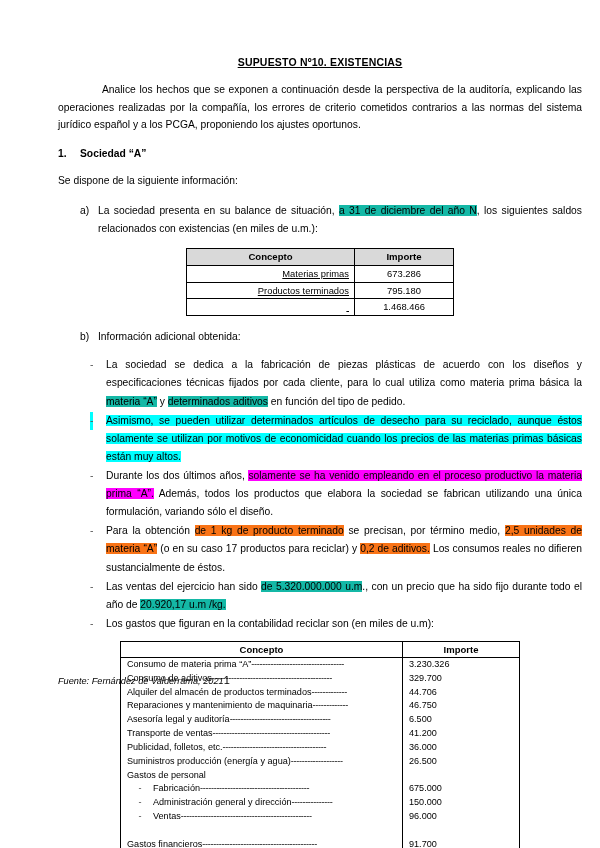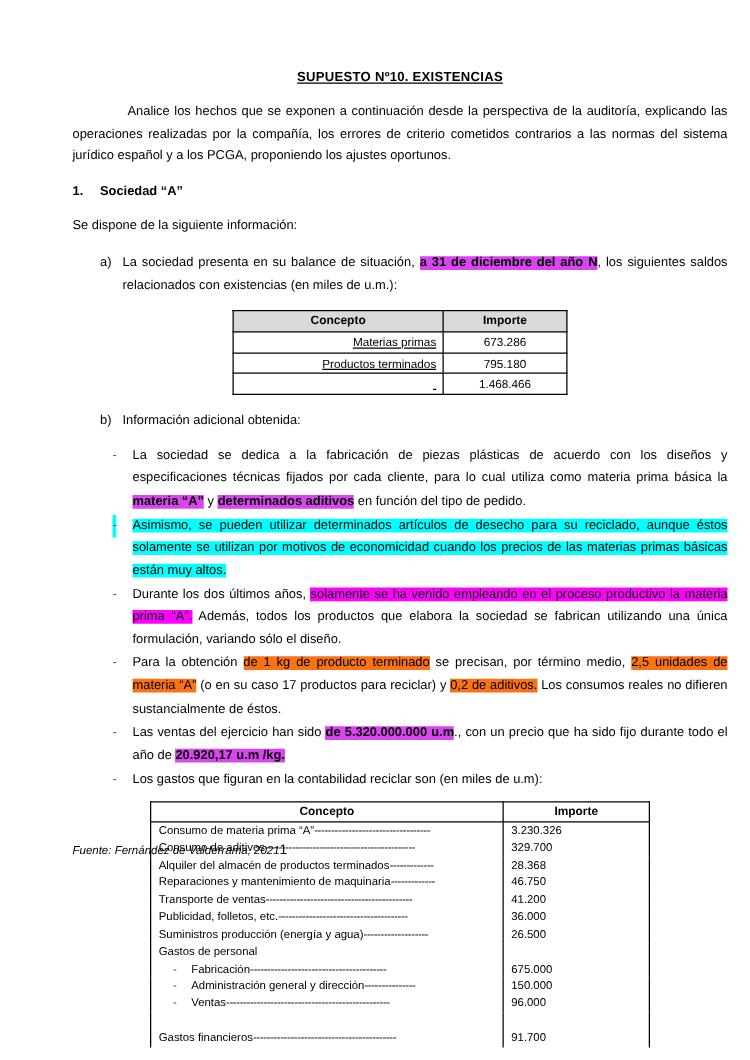--- a/index.html
+++ b/index.html
@@ -90,21 +90,21 @@
     margin: 0 0 1px 0;
   }
   .dash-list > li > .dash {
     position: absolute;
     left: 32px;
     top: 0;
     color: #555;
   }
 
   
-  .hl-y { background: #d946ef; font-weight: bold; }
+  .hl-y { background: #14b8a6; }
   .hl-c { background: #00ffff; }
   .hl-g { background: #f97316; }
   .hl-block-c {
     background: #00ffff;
     box-decoration-break: clone;
     -webkit-box-decoration-break: clone;
   }
   .hl-block-m {
     background: #ff00ff;
     box-decoration-break: clone;
@@ -278,25 +278,29 @@
           <tr>
             <td class="cpt"><span>Consumo de materia prima “A”</span><span class="leader">----------------------------------</span></td>
             <td class="amt">3.230.326</td>
           </tr>
           <tr>
             <td class="cpt"><span>Consumo de aditivos</span><span class="leader">--------------------------------------------</span></td>
             <td class="amt">329.700</td>
           </tr>
           <tr>
             <td class="cpt"><span>Alquiler del almacén de productos terminados</span><span class="leader">-------------</span></td>
-            <td class="amt">28.368</td>
+            <td class="amt">44.706</td>
           </tr>
           <tr>
             <td class="cpt"><span>Reparaciones y mantenimiento de maquinaria</span><span class="leader">-------------</span></td>
             <td class="amt">46.750</td>
+          </tr>
+          <tr>
+            <td class="cpt"><span>Asesoría legal y auditoría</span><span class="leader">-------------------------------------</span></td>
+            <td class="amt">6.500</td>
           </tr>
           <tr>
             <td class="cpt"><span>Transporte de ventas</span><span class="leader">-------------------------------------------</span></td>
             <td class="amt">41.200</td>
           </tr>
           <tr>
             <td class="cpt"><span>Publicidad, folletos, etc.</span><span class="leader">--------------------------------------</span></td>
             <td class="amt">36.000</td>
           </tr>
           <tr>

